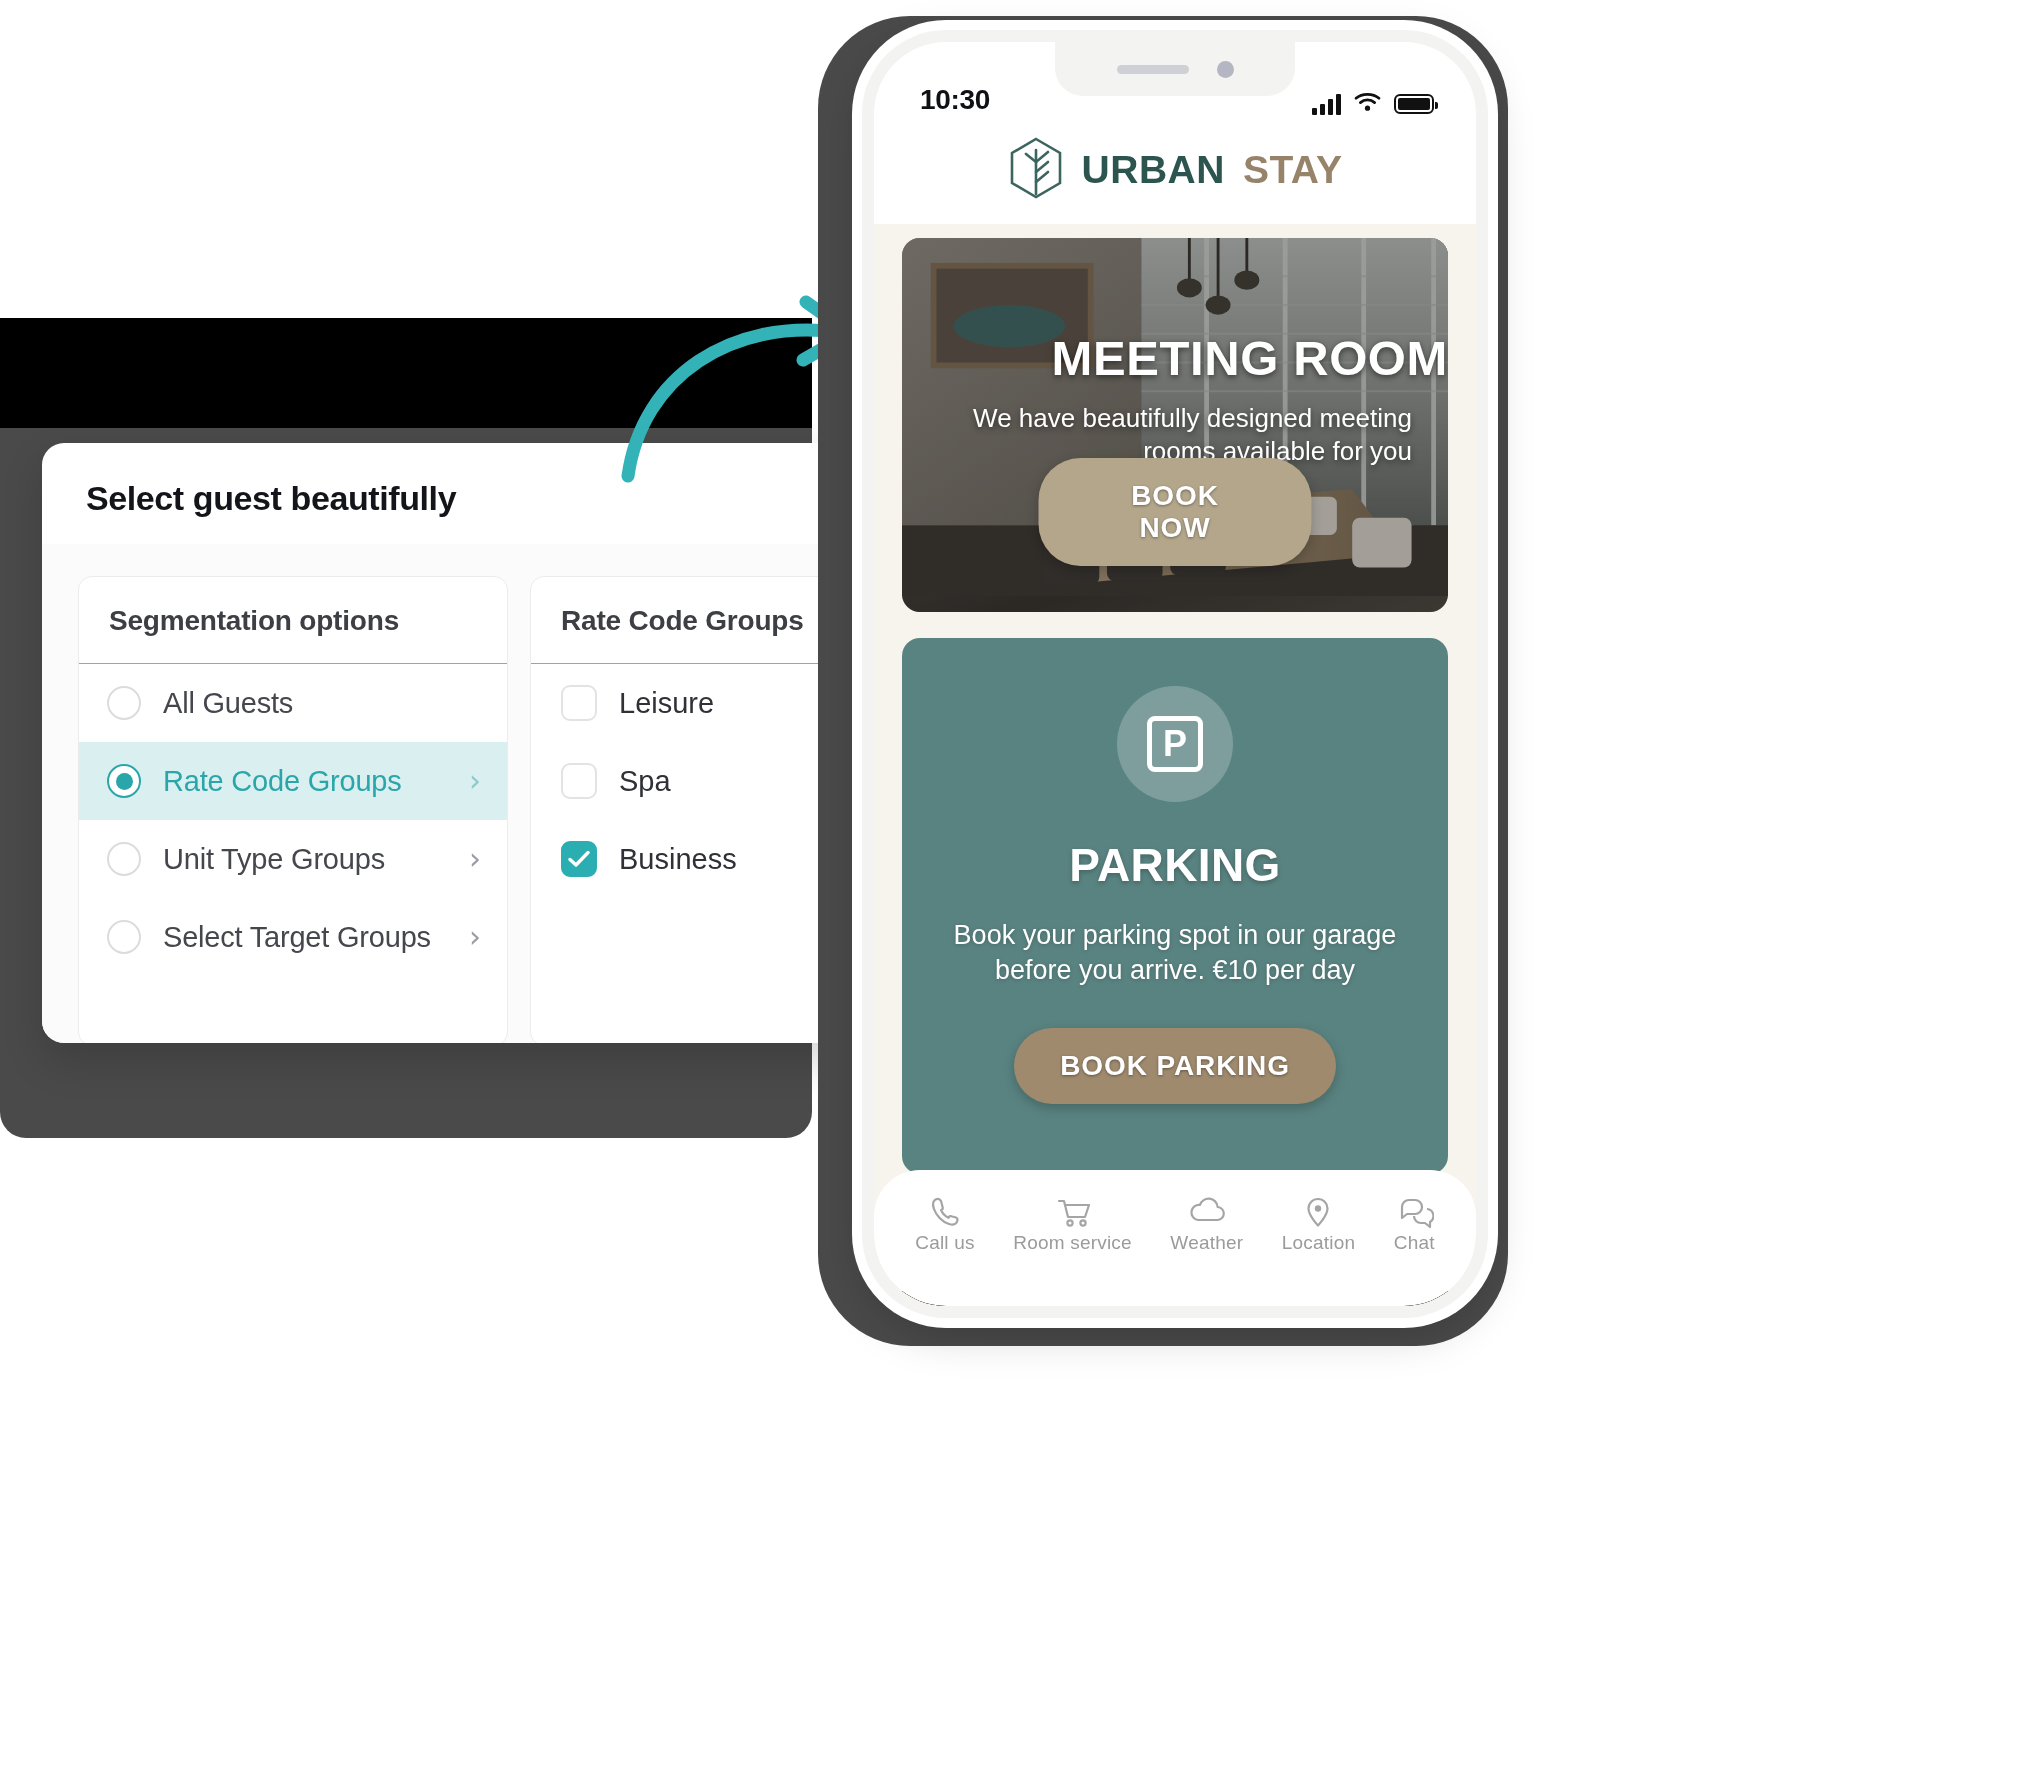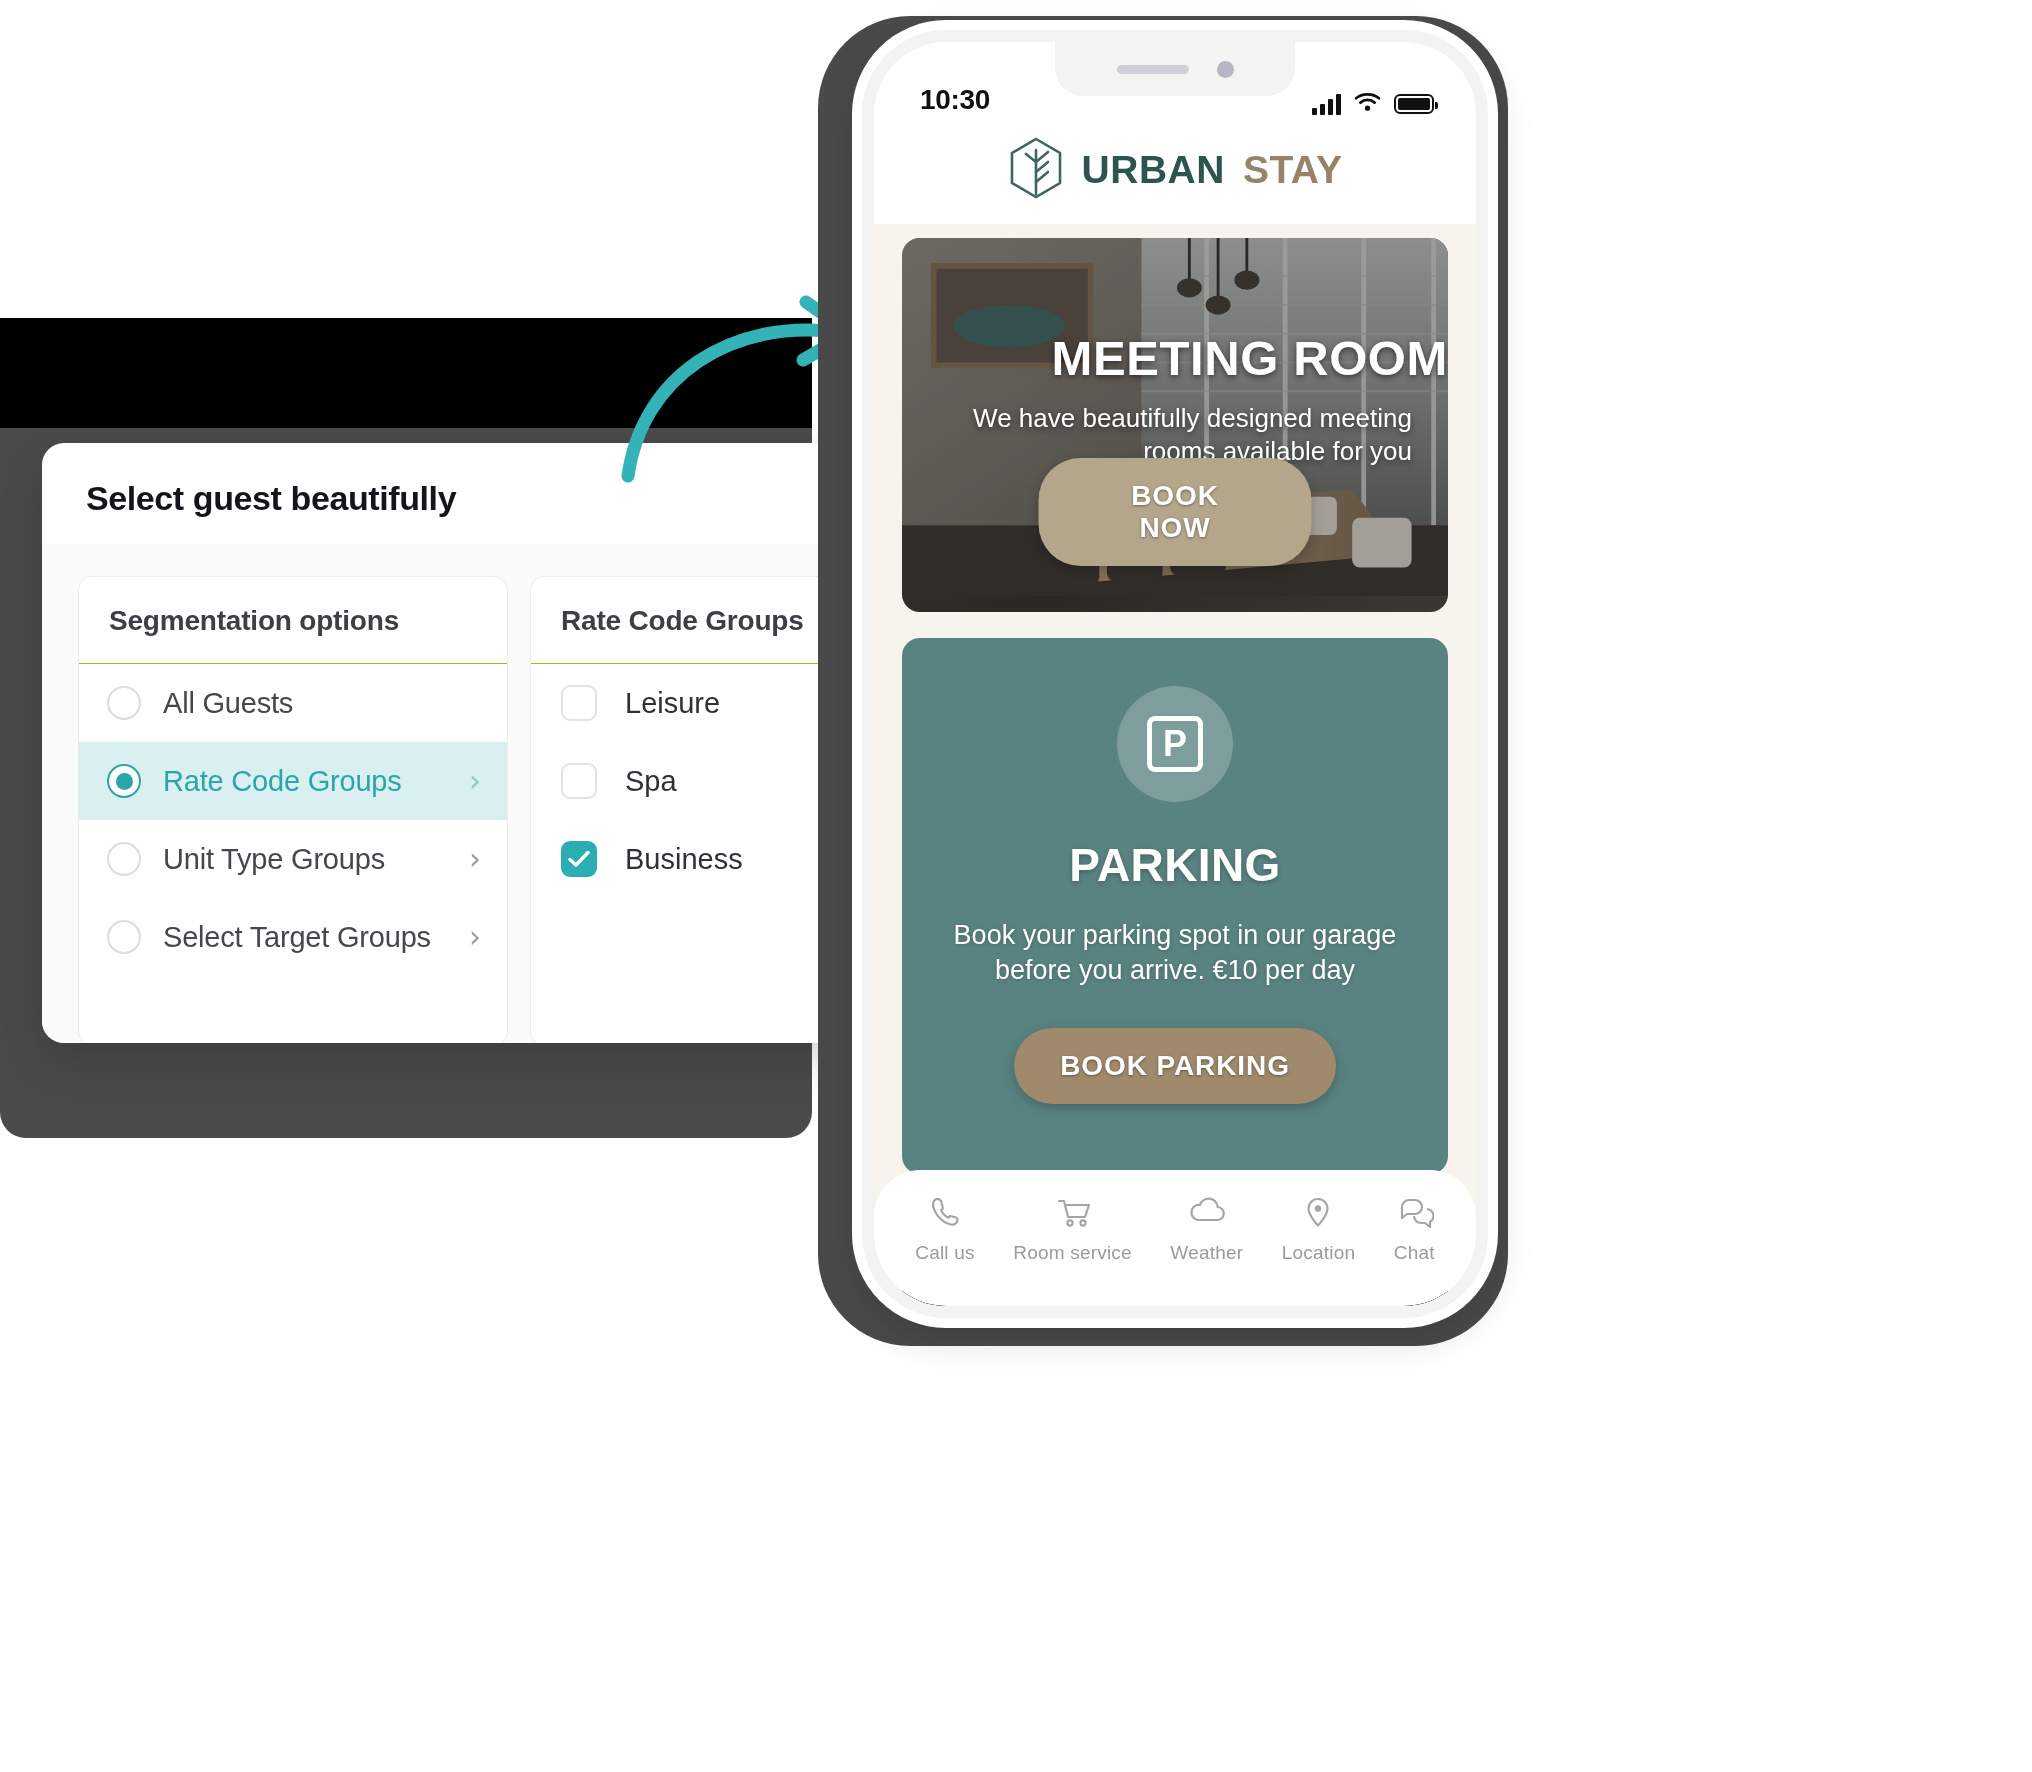--- a/index.html
+++ b/index.html
@@ -96,21 +96,21 @@
   }
   .cb {
     width: 36px; height: 36px; border-radius: 9px;
     border: 2px solid #e3e3e3; background: #fff;
     flex: 0 0 36px;
     display: flex; align-items: center; justify-content: center;
   }
   .cb.checked { background: #2aaeb2; border-color: #2aaeb2; }
   .cb .tick { display: none; }
   .cb.checked .tick { display: block; }
-  .cb-label { margin-left: 28px; font-size: 29px; color: #2f3137; }
+  .cb-label { margin-left: 22px; font-size: 29px; color: #2f3137; }
 
   
   .arrow { position: absolute; left: 600px; top: 280px; width: 300px; height: 220px; }
 
   
   .phone-shadow {
     position: absolute; left: 818px; top: 16px;
     width: 690px; height: 1330px;
     background: #4a4a4a;
     border-radius: 92px;
@@ -232,21 +232,21 @@
   }
 
   
   .tabbar {
     position: absolute; left: 0; right: 0; bottom: 0; height: 136px;
     background: #ffffff;
     border-radius: 46px 46px 72px 72px;
     display: flex; align-items: flex-start; justify-content: space-around;
     padding: 22px 22px 0 22px;
   }
-  .tab { display: flex; flex-direction: column; align-items: center; gap: 10px; cursor: pointer; }
+  .tab { display: flex; flex-direction: column; align-items: center; gap: 0; cursor: pointer; }
   .tab-label { font-size: 19px; color: #9b9b9b; letter-spacing: 0.2px; }
   .tab svg { display: block; }
 </style>
 </head>
 <body>
 
 <div id="stage">
 
   <div class="backdrop-top"></div>
   <div class="backdrop-body"></div>

